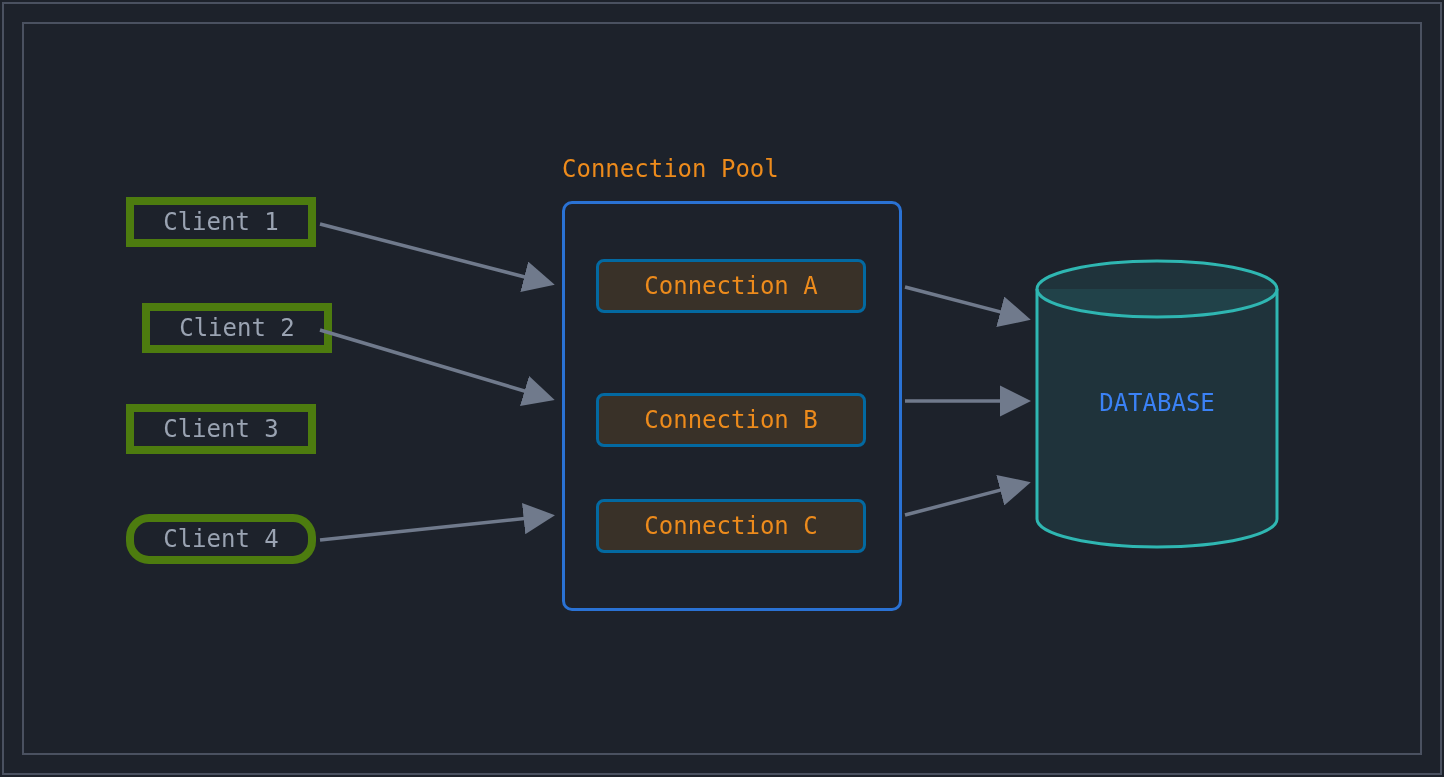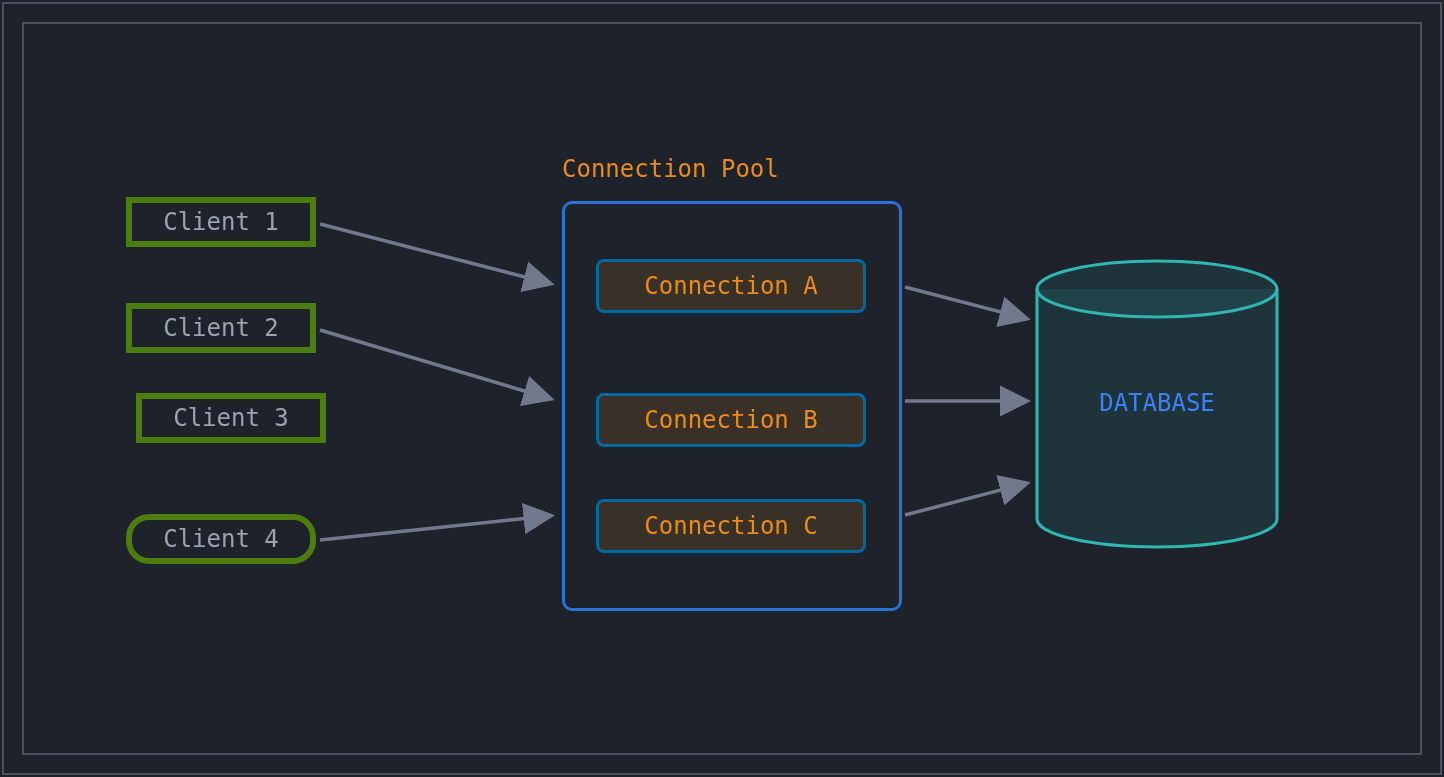--- a/index.html
+++ b/index.html
@@ -23,21 +23,21 @@
     left:22px;top:22px;right:22px;bottom:22px;
   }
   .box{
     position:absolute;
     display:flex;
     align-items:center;
     justify-content:center;
     box-sizing:border-box;
   }
   .client{
-    border:6px solid #4d7c0f;
+    border:8px solid #4d7c0f;
     color:#9aa3b2;
     font-size:24px;
     width:190px;height:50px;
   }
   .pool{
     border:3px solid #2a72d4;
     border-radius:10px;
     width:340px;height:410px;
   }
   .pool-title{
@@ -76,24 +76,24 @@
 </style>
 </head>
 <body>
 
 <div class="frame"></div>
 <div class="inner"></div>
 
 <div class="box client" style="left:126px;top:197px;">
   <span>Client 1</span>
 </div>
-<div class="box client" style="left:126px;top:303px;">
+<div class="box client" style="left:142px;top:303px;">
   <span>Client 2</span>
 </div>
-<div class="box client" style="left:126px;top:393px;margin-left:10px;">
+<div class="box client" style="left:126px;top:404px;">
   <span>Client 3</span>
 </div>
 <div class="box client" style="left:126px;top:514px;border-radius:23px;">
   <span>Client 4</span>
 </div>
 
 <div class="pool-title" style="left:562px;top:155px;">Connection Pool</div>
 
 <div class="box pool" style="left:562px;top:201px;"></div>
 

